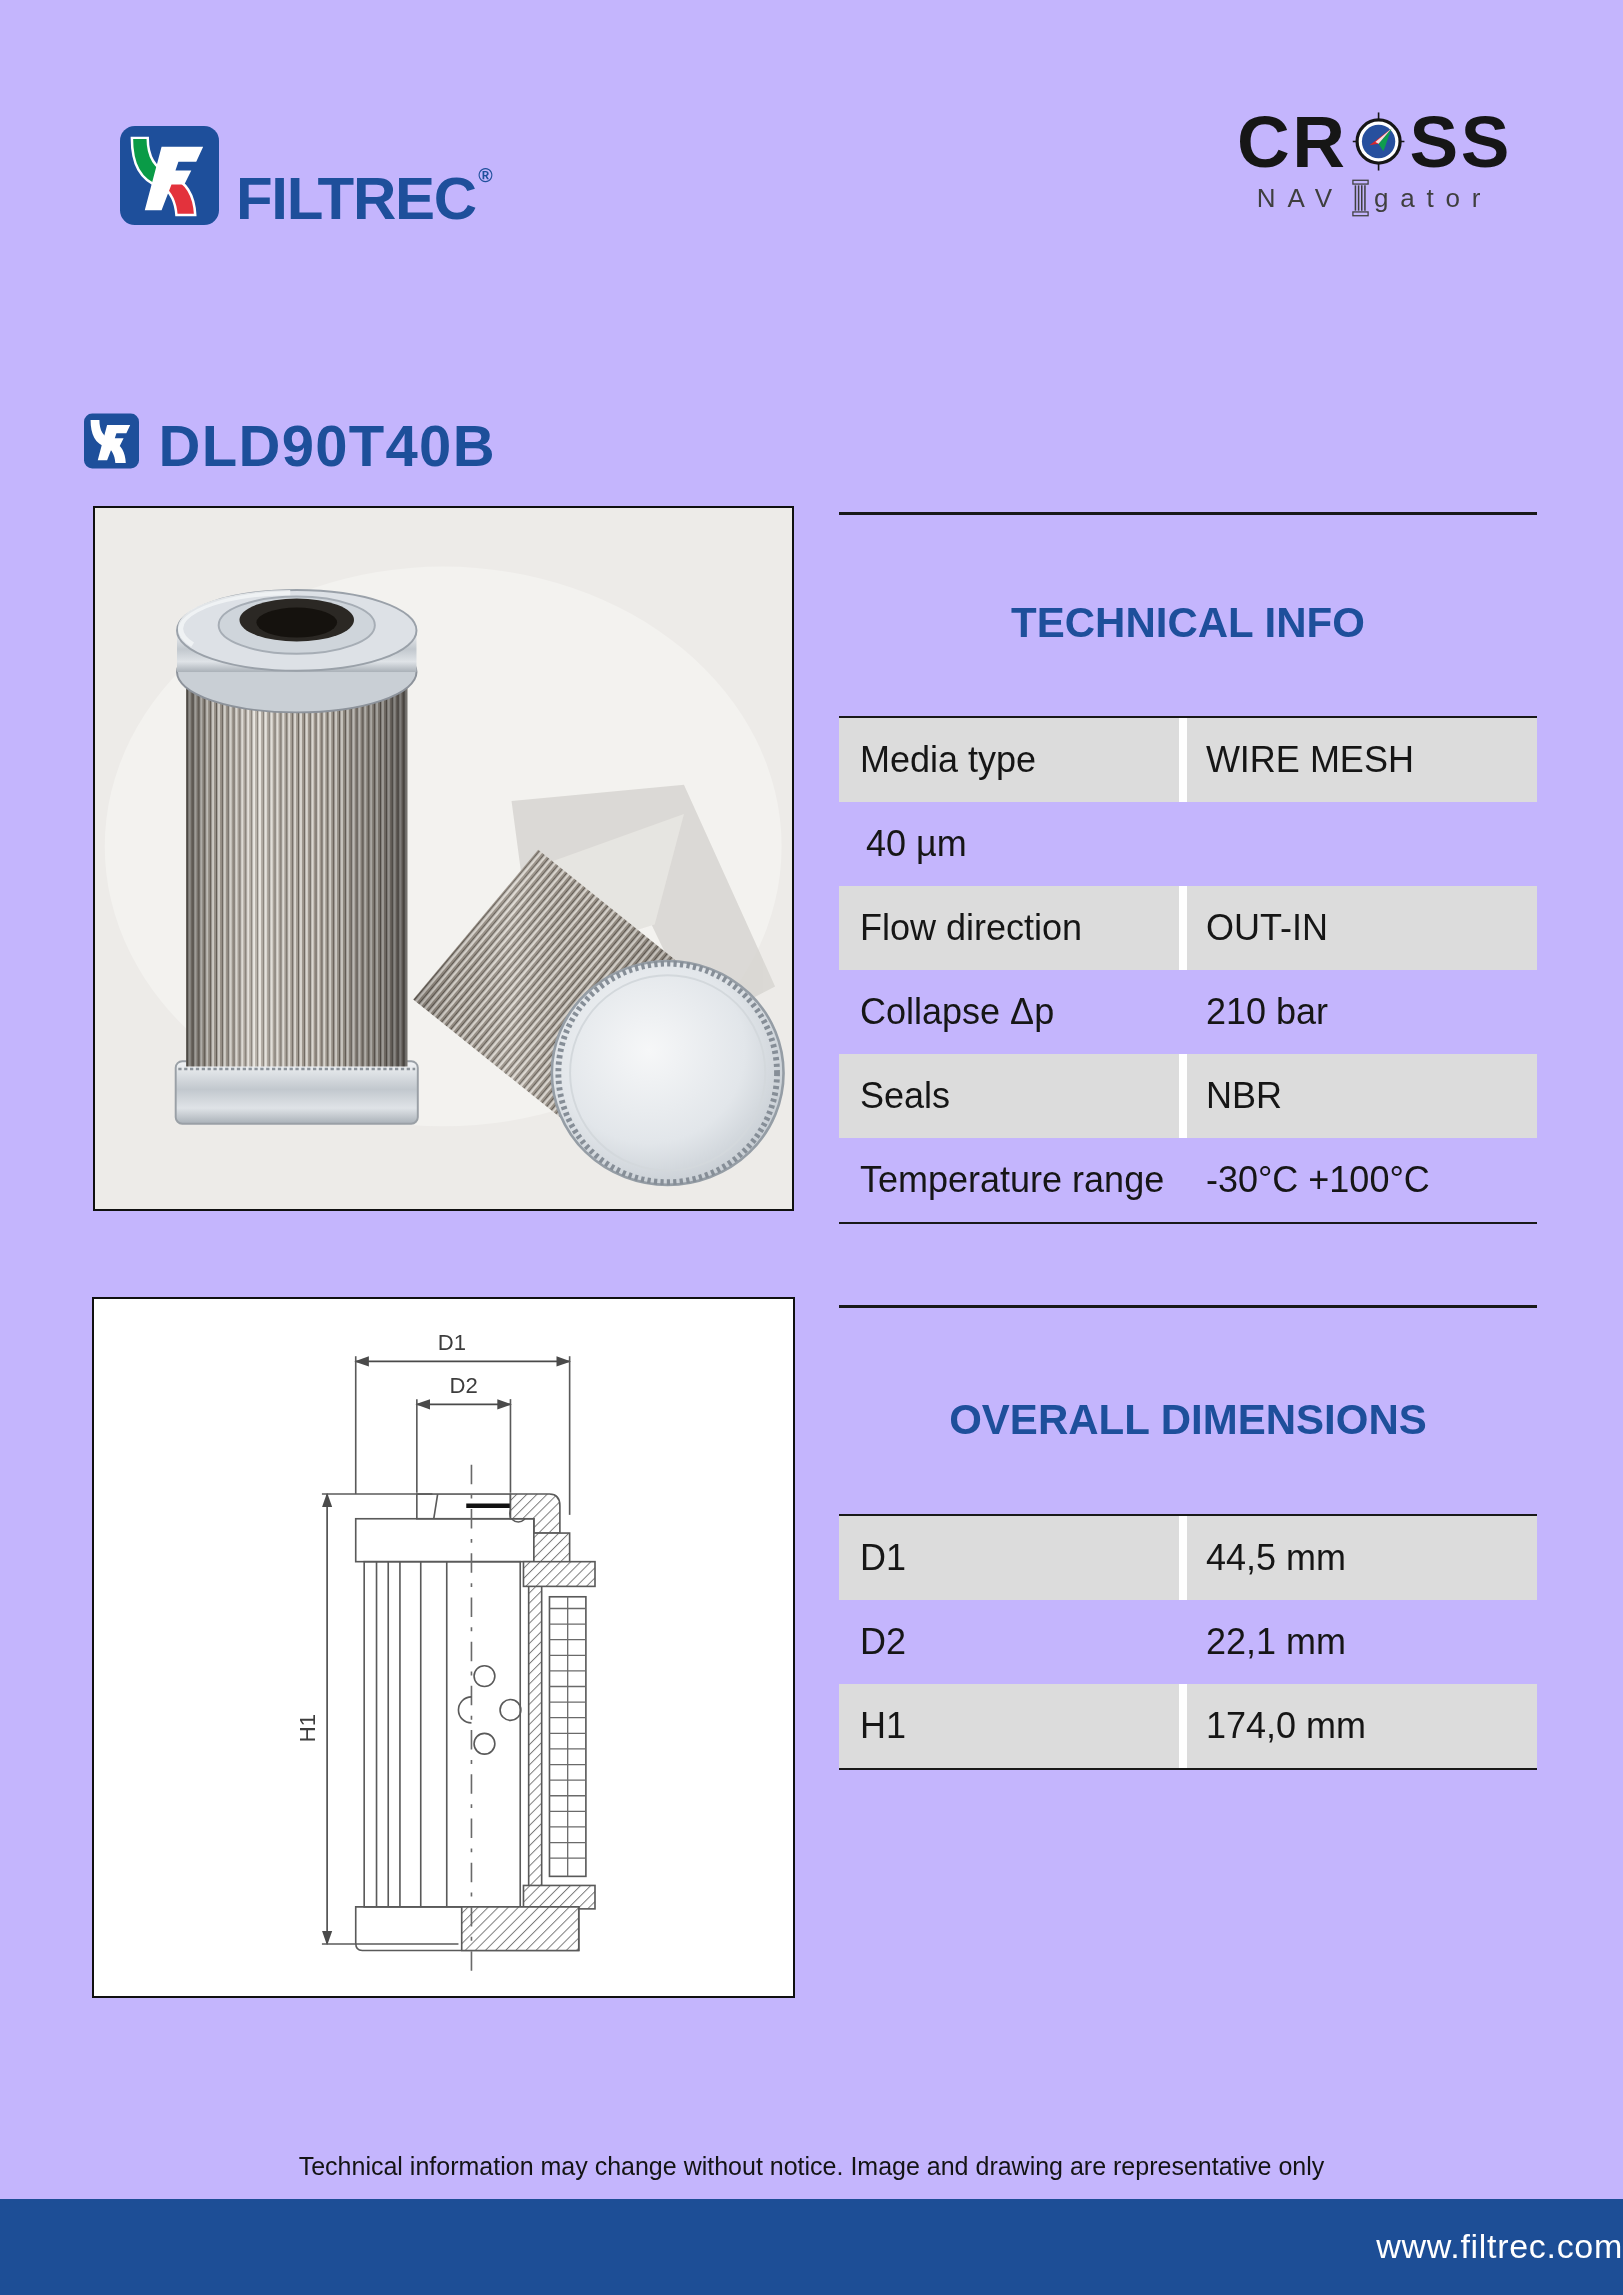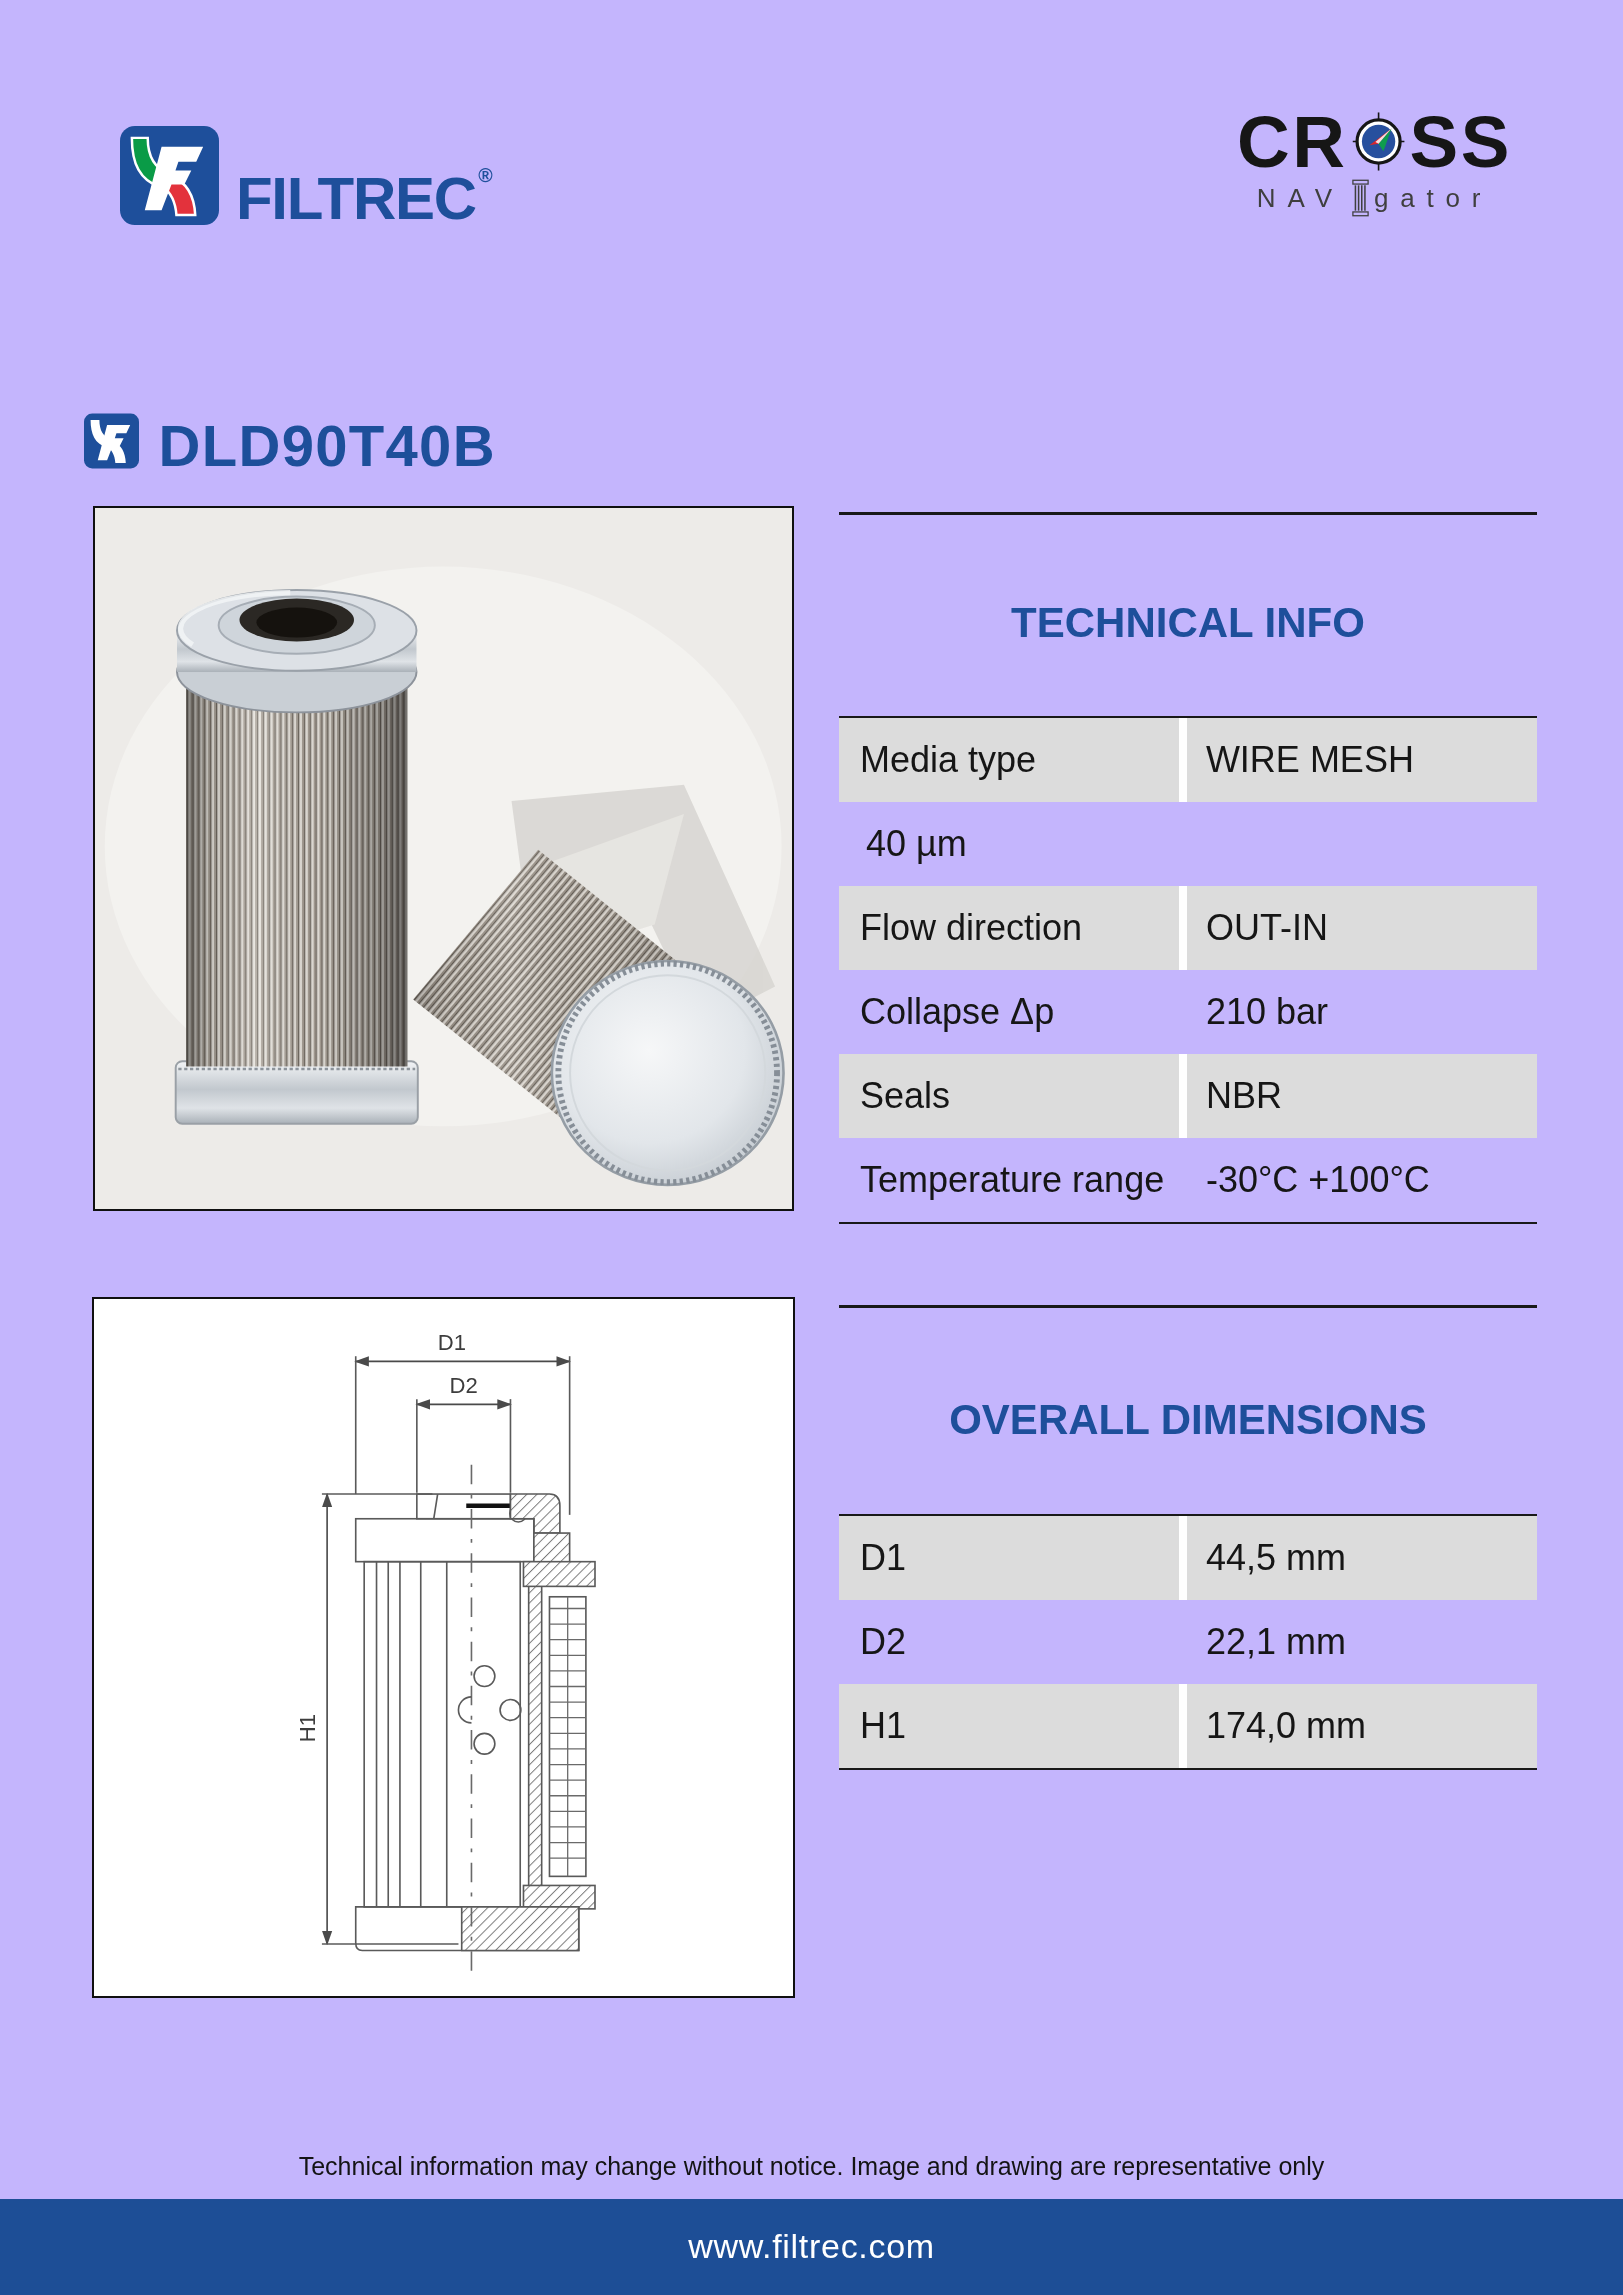--- a/index.html
+++ b/index.html
@@ -35,21 +35,21 @@
   .spec-row{display:flex;height:84px;}
   .spec-cell{display:flex;align-items:center;font-size:36px;color:#161616;box-sizing:border-box;}
   .cell-label{width:340px;padding-left:21px;}
   .cell-gap{width:7.9px;}
   .cell-value{flex:1;padding-left:19px;}
   .row-gray .spec-cell{background:#dcdcdc;}
   .row-gray .cell-gap{background:#ffffff;}
   
   .disclaimer{position:absolute;left:0;top:2152px;width:1623px;text-align:center;font-size:25px;color:#141414;}
   .bottom-bar{position:absolute;left:0;top:2199px;width:1623px;height:96px;background:#1d4e96;}
-  .website{width:100%;text-align:center;font-size:34px;color:#ffffff;line-height:94px;letter-spacing:0.7px;}
+  .website{width:100%;text-align:right;font-size:34px;color:#ffffff;line-height:94px;letter-spacing:0.7px;}
 </style>
 </head>
 <body>
 
 <div class="page">
 
   <div class="filtrec-logo">
     <svg class="filtrec-mark" viewBox="0 0 100 100">
       <rect x="0" y="0" width="100" height="100" rx="15" fill="#1e4f9b"></rect>
       <path d="M12 12 C12 38 20 55 41 62 L50 48 C35 43 28 31 28 12 Z" fill="#0a9b47" stroke="#ffffff" stroke-width="2.5"></path>

